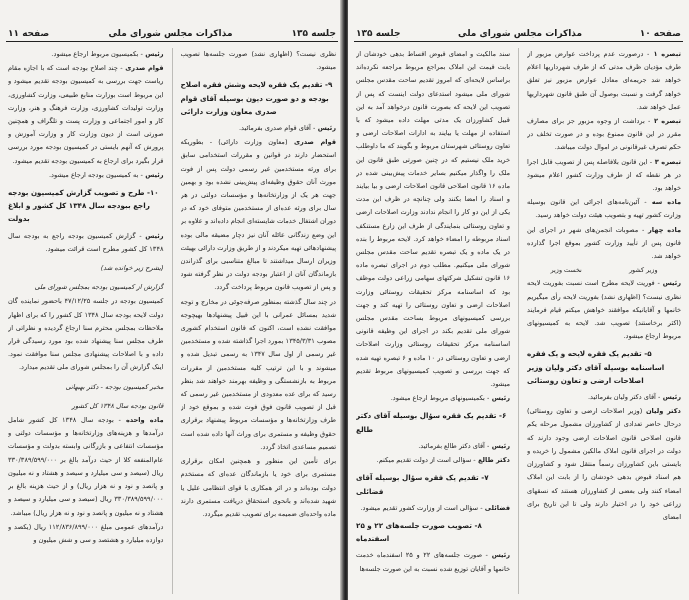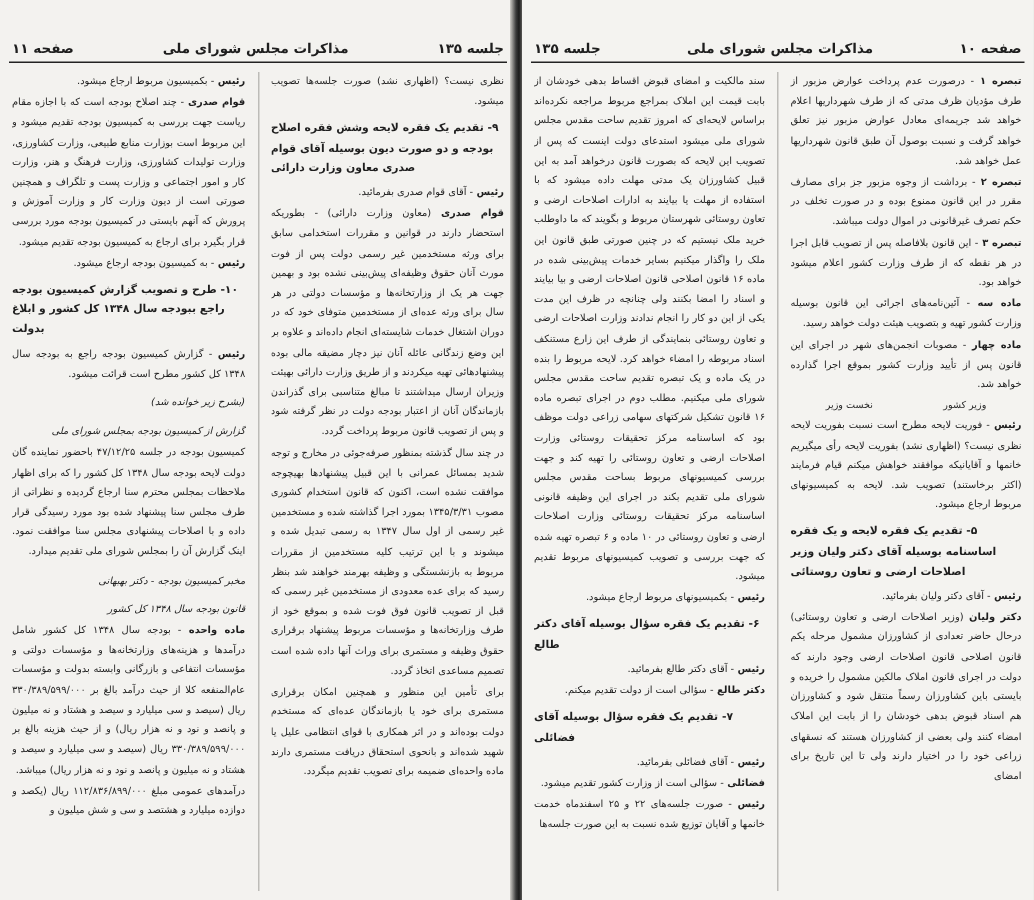--- a/index.html
+++ b/index.html
@@ -109,18 +109,18 @@
         <p><span class="speaker">دکتر ولیان </span><span>(وزیر اصلاحات ارضی و تعاون روستائی) درحال حاضر تعدادی از کشاورزان مشمول مرحله یکم قانون اصلاحی قانون اصلاحات ارضی وجود دارند که دولت در اجرای قانون املاک مالکین مشمول را خریده و بایستی باین کشاورزان رسماً منتقل شود و کشاورزان هم اسناد قبوض بدهی خودشان را از بابت این املاک امضاء کنند ولی بعضی از کشاورزان هستند که نسقهای زراعی خود را در اختیار دارند ولی تا این تاریخ برای امضای</span></p>
       </div>
     <div class="col-rule"></div>
     <div class="col">
         <p><span>سند مالکیت و امضای قبوض اقساط بدهی خودشان از بابت قیمت این املاک بمراجع مربوط مراجعه نکرده‌اند براساس لایحه‌ای که امروز تقدیم ساحت مقدس مجلس شورای ملی میشود استدعای دولت اینست که پس از تصویب این لایحه که بصورت قانون درخواهد آمد به این قبیل کشاورزان یک مدتی مهلت داده میشود که با استفاده از مهلت یا بیایند به ادارات اصلاحات ارضی و تعاون روستائی شهرستان مربوط و بگویند که ما داوطلب خرید ملک نیستیم که در چنین صورتی طبق قانون این ملک را واگذار میکنیم بسایر خدمات پیش‌بینی شده در ماده ۱۶ قانون اصلاحی قانون اصلاحات ارضی و بیا بیایند و اسناد را امضا بکنند ولی چنانچه در ظرف این مدت یکی از این دو کار را انجام ندادند وزارت اصلاحات ارضی و تعاون روستائی بنمایندگی از طرف این زارع مستنکف اسناد مربوطه را امضاء خواهد کرد. لایحه مربوط را بنده در یک ماده و یک تبصره تقدیم ساحت مقدس مجلس شورای ملی میکنیم. مطلب دوم در اجرای تبصره ماده ۱۶ قانون تشکیل شرکتهای سهامی زراعی دولت موظف بود که اساسنامه مرکز تحقیقات روستائی وزارت اصلاحات ارضی و تعاون روستائی را تهیه کند و جهت بررسی کمیسیونهای مربوط بساحت مقدس مجلس شورای ملی تقدیم بکند در اجرای این وظیفه قانونی اساسنامه مرکز تحقیقات روستائی وزارت اصلاحات ارضی و تعاون روستائی در ۱۰ ماده و ۶ تبصره تهیه شده که جهت بررسی و تصویب کمیسیونهای مربوط تقدیم میشود.</span></p>
         <p><span class="speaker">رئیس </span><span>- بکمیسیونهای مربوط ارجاع میشود.</span></p>
         <p class="heading"><span>۶- تقدیم یک فقره سؤال بوسیله آقای دکتر طالع</span></p>
         <p><span class="speaker">رئیس </span><span>- آقای دکتر طالع بفرمائید.</span></p>
         <p><span class="speaker">دکتر طالع </span><span>- سؤالی است از دولت تقدیم میکنم.</span></p>
         <p class="heading"><span>۷- تقدیم یک فقره سؤال بوسیله آقای فضائلی</span></p>
-        <p><span class="speaker">رئیس </span><span>- آقای فضائلی بفرمائید.</span></p>
         <p><span class="speaker">فضائلی </span><span>- سؤالی است از وزارت کشور تقدیم میشود.</span></p>
+        <p class="heading"><span>۸- تصویب صورت جلسه‌های ۲۲ و ۲۵ اسفندماه</span></p>
         <p><span class="speaker">رئیس </span><span>- صورت جلسه‌های ۲۲ و ۲۵ اسفندماه خدمت خانمها و آقایان توزیع شده نسبت به این صورت جلسه‌ها</span></p>
       </div>
   </div>
 </div>
 
 </body></html>

